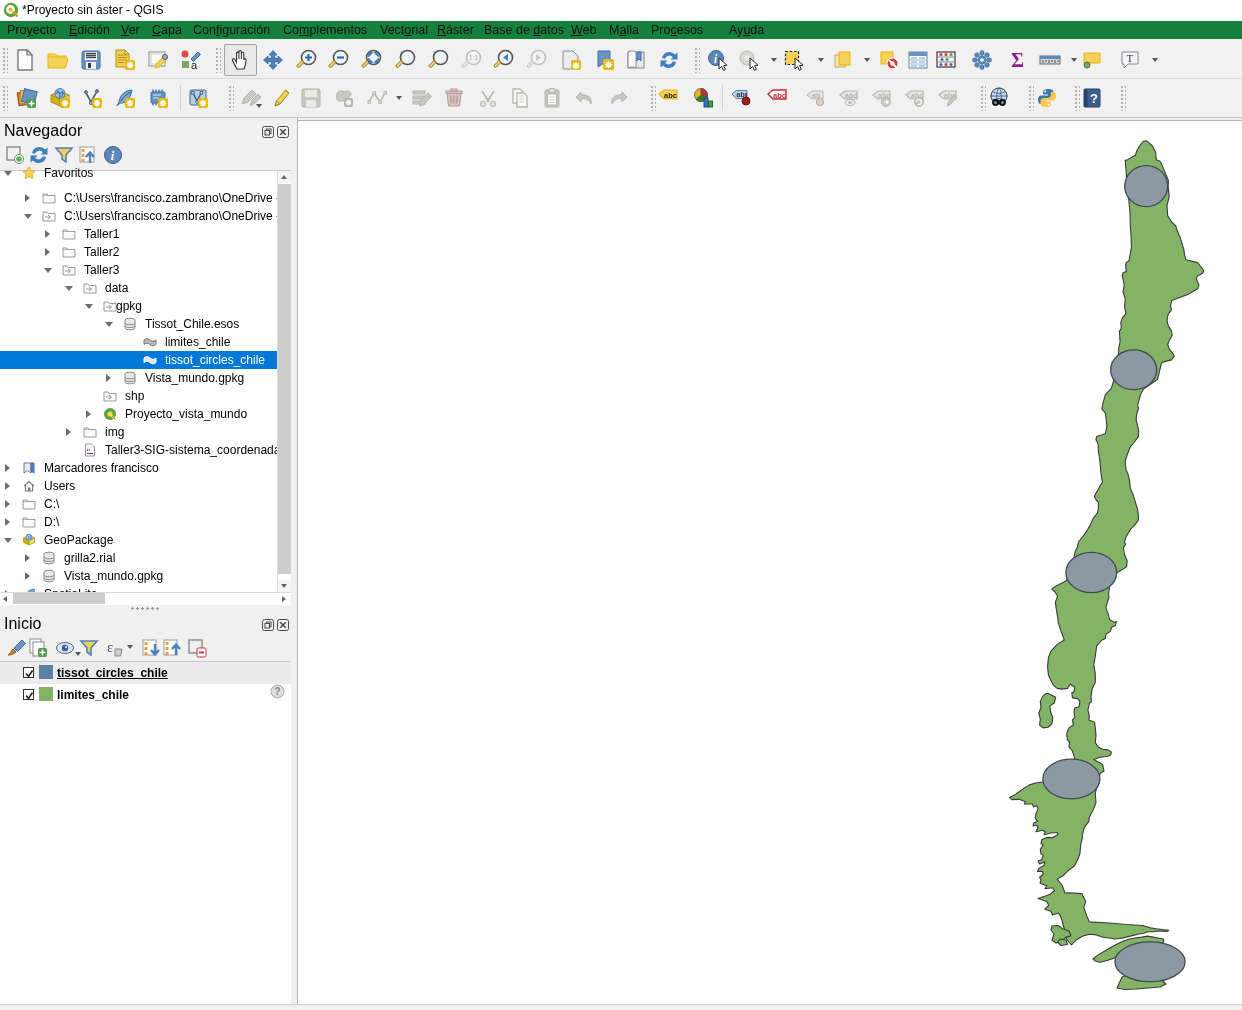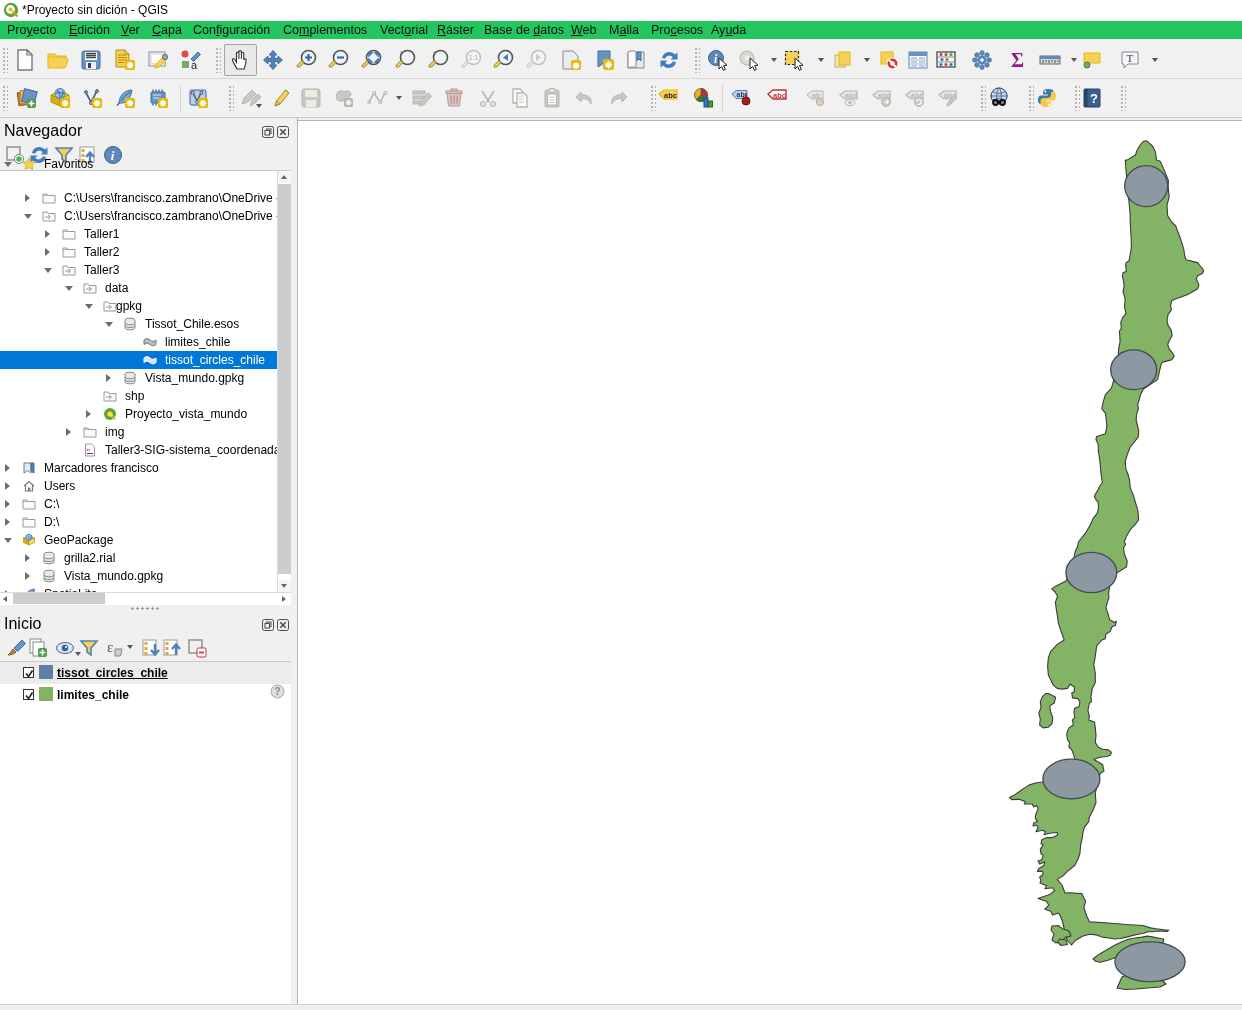--- a/index.html
+++ b/index.html
@@ -1,18 +1,18 @@
 <!DOCTYPE html>
 <html><head><meta charset="utf-8"><style>
 *{margin:0;padding:0;box-sizing:border-box}
 html,body{width:1242px;height:1010px;overflow:hidden;font-family:"Liberation Sans",sans-serif;background:#f0f0f0}
 .abs{position:absolute}
 #titlebar{position:absolute;left:0;top:0;width:1242px;height:21px;background:#ffffff}
 #titletext{position:absolute;left:22px;top:3px;font-size:12px;color:#000}
-#menubar{position:absolute;left:0;top:21px;width:1242px;height:19px;background:#22c55e;border-bottom:1px solid #ececec}
+#menubar{position:absolute;left:0;top:21px;width:1242px;height:19px;background:#15803d;border-bottom:1px solid #ececec}
 .mi{position:absolute;top:2px;font-size:12.5px;color:#111;white-space:pre}
 #tb1{position:absolute;left:0;top:40px;width:1242px;height:39px;background:#f1f1f1;border-bottom:1px solid #d8d8d8}
 #tb2{position:absolute;left:0;top:80px;width:1242px;height:38px;background:#f1f1f1;border-bottom:1px solid #c8c8c8}
 .ic{position:absolute;width:24px;height:24px}
 .dd{position:absolute;width:0;height:0;border-left:3.5px solid transparent;border-right:3.5px solid transparent;border-top:4px solid #555}
 .dots{position:absolute;width:6px;height:26px;background-image:radial-gradient(circle,#b3b3b3 1px,transparent 1.2px);background-size:4px 4px}
 .vsep{position:absolute;width:1px;background:#d2d2d2}
 #dock{position:absolute;left:0;top:118px;width:297px;height:886px;background:#f0f0f0}
 #dockborder{position:absolute;left:297px;top:118px;width:1px;height:886px;background:#b4b4b4}
 #canvas{position:absolute;left:298px;top:120px;width:944px;height:884px;background:#fff;border-top:1px solid #b4b4b4}
@@ -35,36 +35,36 @@
 .sw{position:absolute;left:39px;top:3px;width:14px;height:14px}
 </style></head><body>
 <div id="titlebar">
     <div class="abs" style="left:3px;top:2px"><svg width="17" height="17" viewBox="0 0 17 17">
         <circle cx="8" cy="8" r="7.2" fill="#5da33a"></circle>
         <circle cx="7.5" cy="7.5" r="4.4" fill="#fff"></circle>
         <circle cx="7.5" cy="7.5" r="2" fill="#f0b020"></circle>
         <path d="M9.5 9.5 L14.5 14.5" stroke="#f0b020" stroke-width="2.4"></path>
         <path d="M10.5 10.5 l4 4" stroke="#5da33a" stroke-width="1"></path>
       </svg></div>
-    <div id="titletext">*Proyecto sin dición - QGIS</div>
+    <div id="titletext">*Proyecto sin áster - QGIS</div>
   </div>
 <div id="menubar">
 <div class="mi" style="left:7px">Pro<u>y</u>ecto</div>
 <div class="mi" style="left:69px"><u>E</u>dición</div>
 <div class="mi" style="left:121px"><u>V</u>er</div>
 <div class="mi" style="left:152px"><u>C</u>apa</div>
 <div class="mi" style="left:193px">Con<u>f</u>iguración</div>
 <div class="mi" style="left:283px">Co<u>m</u>plementos</div>
 <div class="mi" style="left:380px">Vect<u>o</u>rial</div>
 <div class="mi" style="left:437px"><u>R</u>áster</div>
 <div class="mi" style="left:484px">Base de <u>d</u>atos</div>
 <div class="mi" style="left:571px"><u>W</u>eb</div>
 <div class="mi" style="left:609px">M<u>a</u>lla</div>
 <div class="mi" style="left:651px">Pro<u>c</u>esos</div>
-<div class="mi" style="left:711px">Ay<u>u</u>da</div>
+<div class="mi" style="left:729px">Ay<u>u</u>da</div>
 </div>
 <div id="tb1"></div>
 <div class="dots" style="left:2px;top:47px"></div>
 <div class="dots" style="left:215px;top:47px"></div>
 <div class="dots" style="left:694px;top:47px"></div>
 <div class="abs" style="left:224px;top:44px;width:33px;height:32px;background:#e9e9e9;border:1px solid #a3a3a3;border-radius:2px"></div>
 <div class="ic" style="left:13px;top:48px"><svg width="24" height="24" viewBox="0 0 24 24">
       <path d="M5 2 h9 l5 5 v15 h-14 z" fill="#fff" stroke="#7a7a7a" stroke-width="1.4"></path>
       <path d="M14 2 l5 5 h-5 z" fill="#e8e8e8" stroke="#7a7a7a" stroke-width="1.2"></path>
     </svg></div>
@@ -492,21 +492,21 @@
         <rect x="5.5" y="11" width="3" height="3"></rect>
         <rect x="5.5" y="16" width="3" height="3"></rect>
       </g>
       <path d="M14 20 v-10 m-4 4 l4 -4.5 4 4.5" fill="none" stroke="#4d82bc" stroke-width="2.4"></path>
     </svg></div>
 <div class="ic" style="left:101px;top:143px"><svg width="22" height="22" viewBox="0 0 22 22">
       <circle cx="12" cy="12" r="8.5" fill="#5d88bb" stroke="#38628f"></circle>
       <text x="9.8" y="17" font-size="13" font-weight="bold" font-style="italic" fill="#fff" font-family="Liberation Serif">i</text>
     </svg></div>
 <div class="tree" style="left:0px;top:170px;width:291px;height:422px;border-top:1px solid #c8c8c8"></div>
-<div class="trow" style="top:155px"><div class="arr arrD" style="left:4px"></div><div class="ticon" style="left:22px"><svg width="14" height="14" viewBox="0 0 14 14">
+<div class="trow" style="top:164px"><div class="arr arrD" style="left:4px"></div><div class="ticon" style="left:22px"><svg width="14" height="14" viewBox="0 0 14 14">
         <path d="M7 .8 l1.9 3.9 4.3.6 -3.1 3 .7 4.3 -3.8 -2 -3.8 2 .7 -4.3 -3.1 -3 4.3 -.6z" fill="#f7d057" stroke="#d8a820" stroke-width=".8"></path>
       </svg></div><div class="lbl" style="left:44px">Favoritos</div></div>
 <div class="trow" style="top:189px"><div class="arr arrR" style="left:25px"></div><div class="ticon" style="left:42px"><svg width="14" height="14" viewBox="0 0 14 14">
         <path d="M1 3 h4 l1.2 1.5 H13 V12 H1z" fill="#fbfbfb" stroke="#9a9a9a"></path>
         <path d="M1 4.5 H13" stroke="#9a9a9a" stroke-width=".7"></path>
       </svg></div><div class="lbl" style="left:64px">C:\Users\francisco.zambrano\OneDrive -</div></div>
 <div class="trow" style="top:207px"><div class="arr arrD" style="left:24px"></div><div class="ticon" style="left:42px"><svg width="14" height="14" viewBox="0 0 14 14">
         <path d="M1 3 h4 l1.2 1.5 H13 V12 H1z" fill="#fbfbfb" stroke="#9a9a9a"></path>
         <path d="M3 8 h5 M6 6 l2.5 2 L6 10" stroke="#9a9a9a" fill="none"></path>
       </svg></div><div class="lbl" style="left:64px">C:\Users\francisco.zambrano\OneDrive -</div></div>

